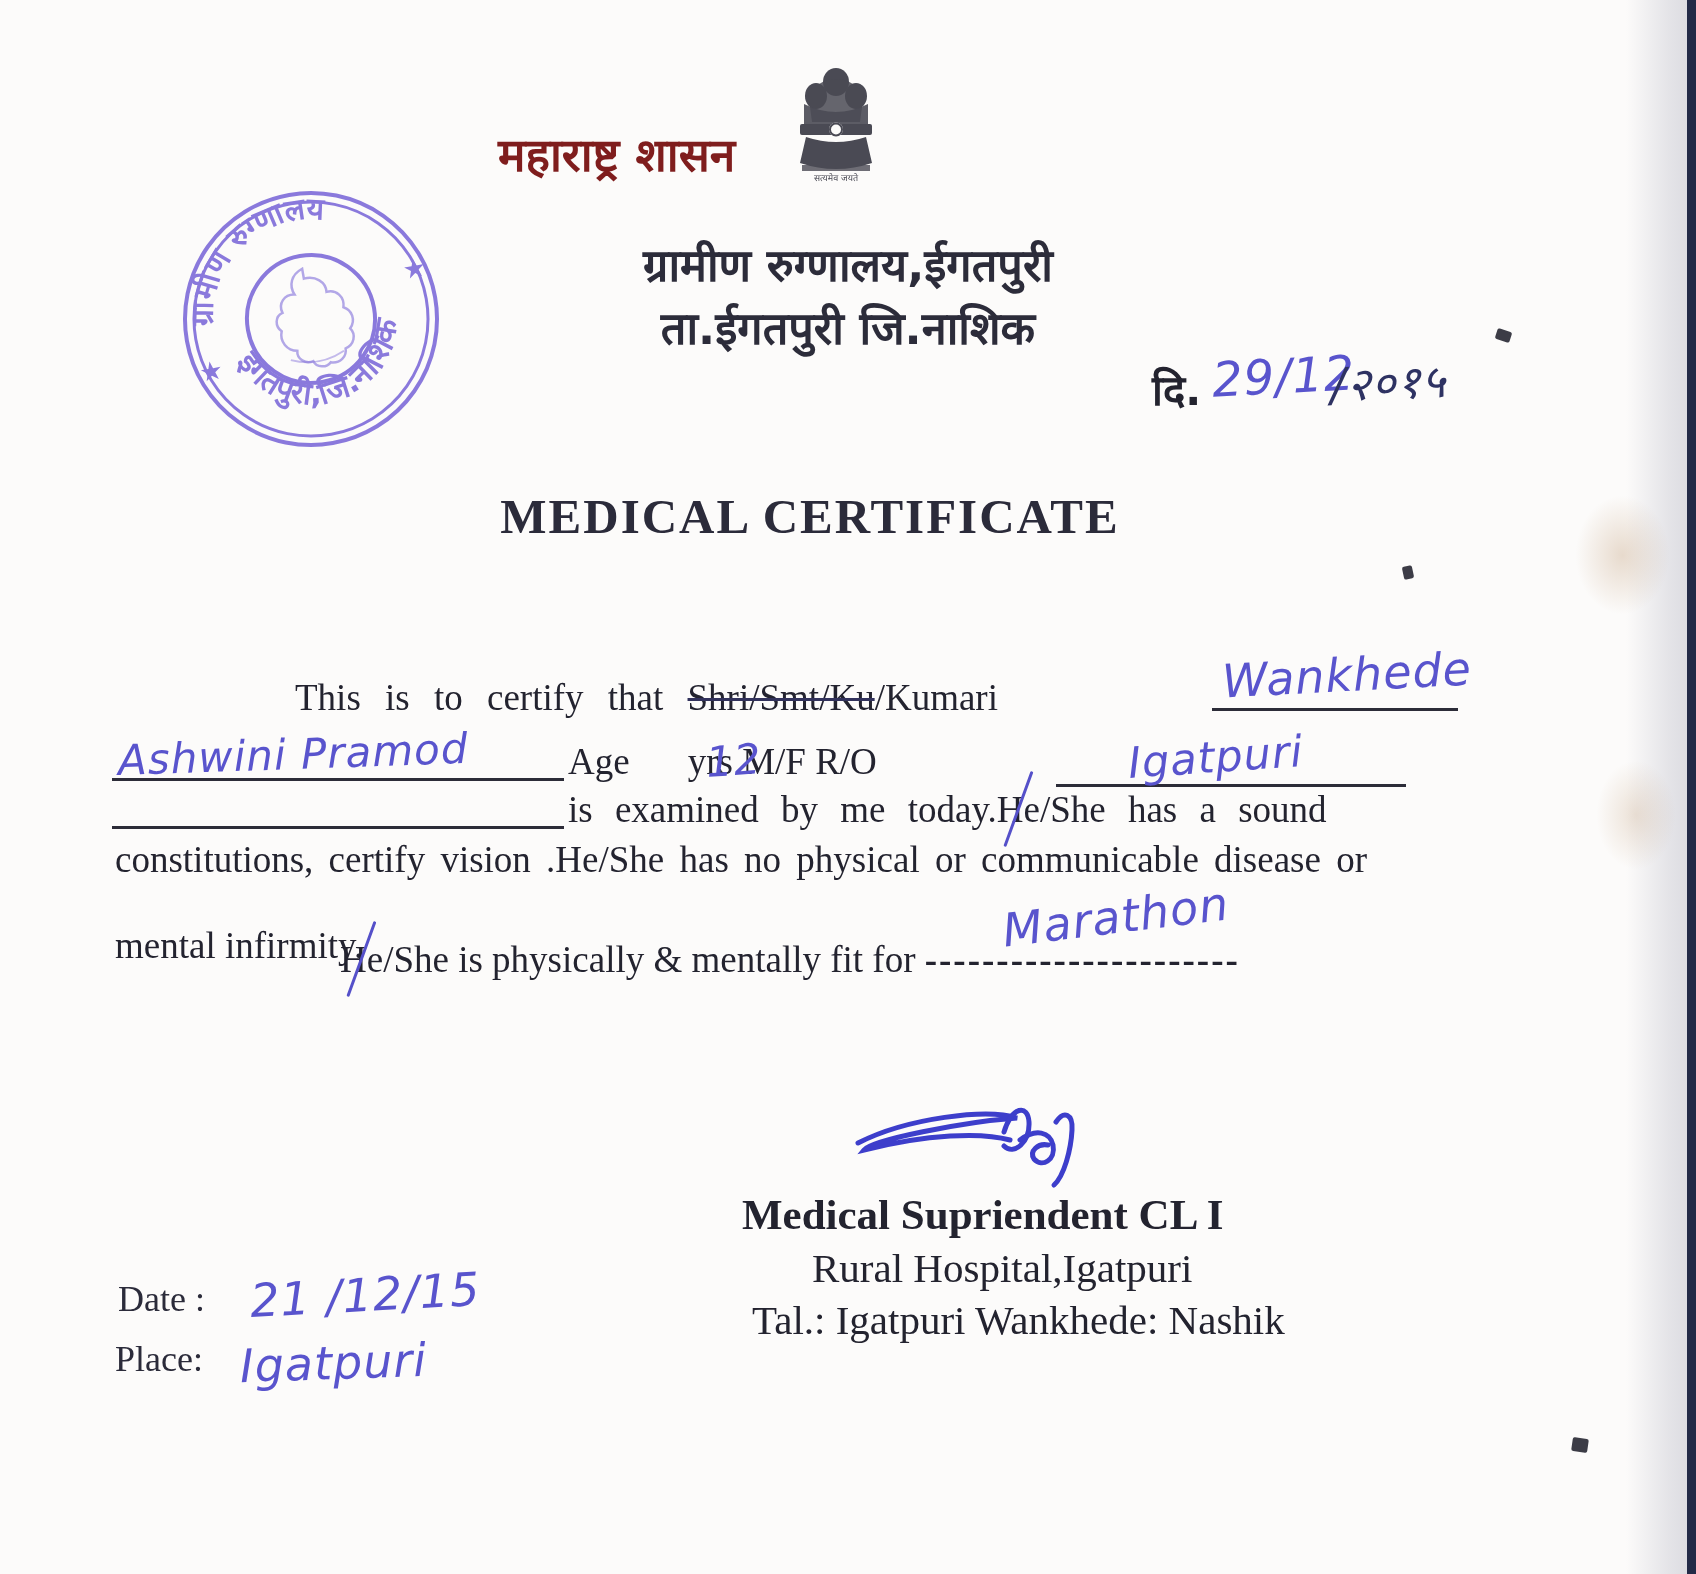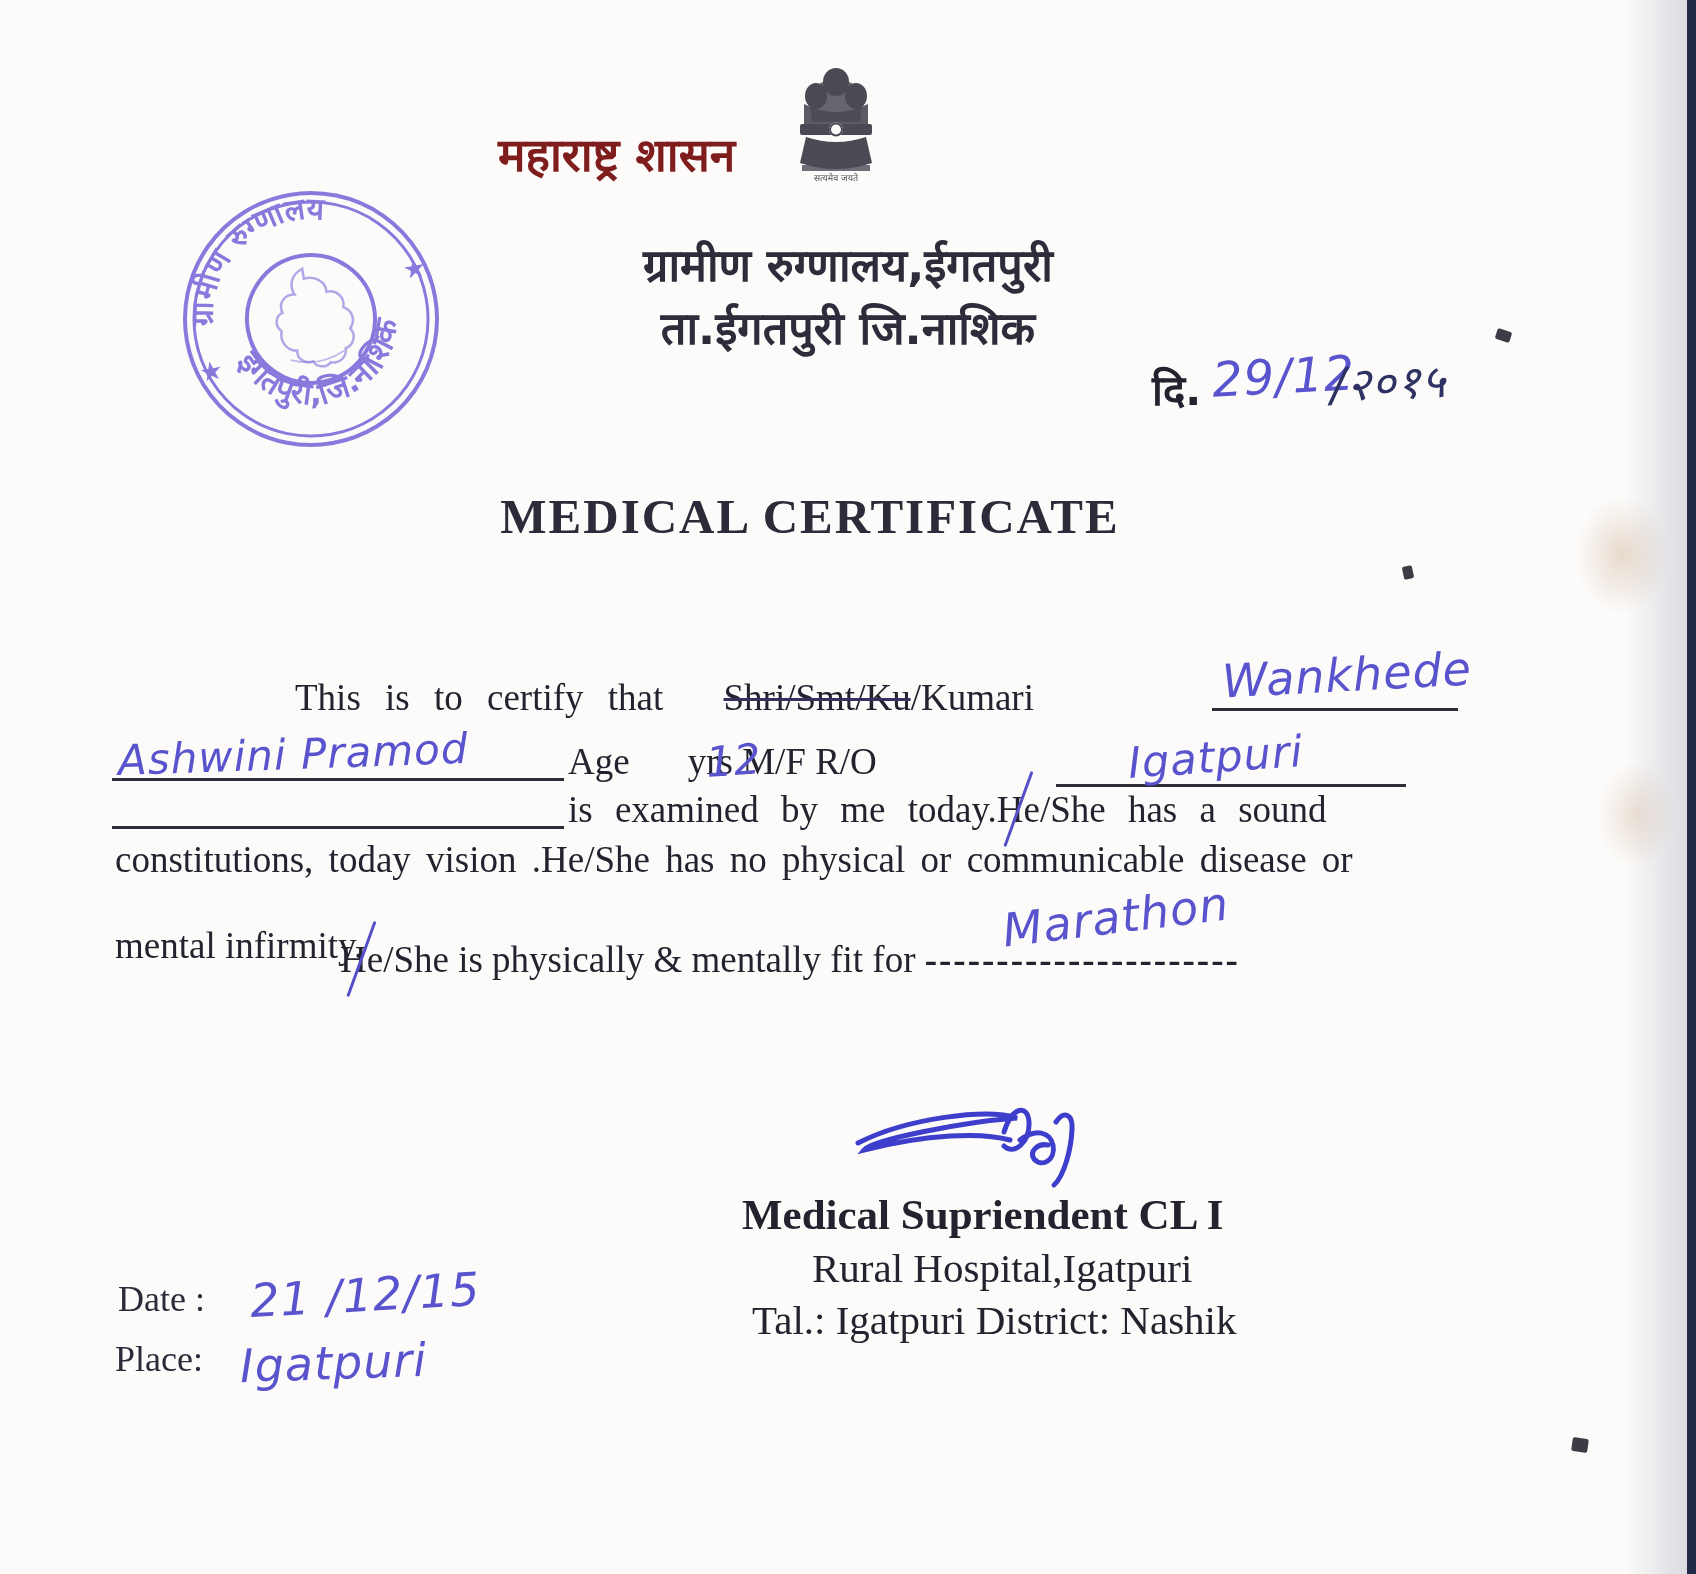--- a/index.html
+++ b/index.html
@@ -24,21 +24,21 @@
   .speck{background:#3c3c46;border-radius:2px;}
   
   .gov-text{font-family:"DejaVu Sans", sans-serif;font-weight:700;font-size:46px;color:#7f1d1d;}
   .org-line{font-family:"DejaVu Sans", sans-serif;font-weight:700;font-size:45px;color:#2c2c3a;width:100%;text-align:center;}
   .devnag-print{font-family:"DejaVu Sans", sans-serif;font-weight:700;}
   
   .hw{font-family:"DejaVu Sans", sans-serif;font-style:italic;color:#5954cd;letter-spacing:1px;}
   .hw-dark{color:#2e3262;}
   
   .body-line{font-size:37px;white-space:nowrap;}
-  .struck{text-decoration:line-through;text-decoration-thickness:3px;text-decoration-color:#32325c;margin-left:36px;}
+  .struck{text-decoration:line-through;text-decoration-thickness:3px;text-decoration-color:#32325c;}
   .slashed{position:relative;display:inline-block;}
   .slashed::after{content:"";position:absolute;left:46%;top:-45%;height:185%;width:3px;
     background:#5550c9;transform:rotate(20deg);border-radius:2px;}
   .blank-rule{border-bottom:3px solid #2c2c38;}
   .title{font-size:49px;font-weight:700;letter-spacing:2px;color:#2b2b3a;}
   .footer-line{font-size:41px;color:#23232f;white-space:nowrap;}
   .bold{font-weight:700;}
   .label{font-size:36px;color:#2b2b3a;}
 </style>
 </head>
@@ -108,37 +108,37 @@
   <div class="abs hw" style="left:118px;top:730px;font-size:42px;transform:rotate(-2deg);">Ashwini Pramod</div>
   <div class="abs blank-rule" style="left:112px;top:742px;width:452px;height:36px;"></div>
   <div class="abs body-line" style="left:568px;top:740px;"><span>Age</span><span style="display:inline-block;width:58px;"></span><span>yrs M/F R/O</span></div>
   <div class="abs hw" style="left:706px;top:736px;font-size:42px;transform:rotate(-4deg);">12</div>
   <div class="abs blank-rule" style="left:1056px;top:748px;width:350px;height:36px;"></div>
   <div class="abs hw" style="left:1128px;top:732px;font-size:43px;transform:rotate(-4deg);">Igatpuri</div>
 
   <div class="abs blank-rule" style="left:112px;top:790px;width:452px;height:36px;"></div>
   <div class="abs body-line" style="left:568px;top:788px;word-spacing:13px;text-align:center;"><span>is examined by me today.</span><span class="slashed">He</span><span>/She has a sound</span></div>
 
-  <div class="abs body-line" style="left:115px;top:838px;word-spacing:6px;">constitutions, today vision .He/She has no physical or communicable disease or</div>
+  <div class="abs body-line" style="left:115px;top:838px;word-spacing:6px;">constitutions, certify vision .He/She has no physical or communicable disease or</div>
   <div class="abs body-line" style="left:115px;top:924px;">mental infirmity.</div>
 
   <div class="abs body-line" style="left:340px;top:938px;"><span class="slashed">He</span><span>/She is physically &amp; mentally fit for </span><span style="letter-spacing:2px;font-weight:700;">----------------------</span></div>
   <div class="abs hw" style="left:1002px;top:890px;font-size:46px;transform:rotate(-7deg);">Marathon</div>
 
   <svg class="abs" style="left:852px;top:1088px;" width="250" height="105" viewBox="0 0 250 105">
     <g fill="none" stroke="#3d3ecb" stroke-width="5" stroke-linecap="round">
       <path d="M6,55 C55,30 135,20 165,30 C110,34 20,52 12,62 C75,46 130,44 158,52"></path>
       <path d="M152,44 C160,18 176,16 177,34 C178,54 162,68 152,58"></path>
       <path d="M168,52 C184,40 198,44 201,57 C204,72 190,80 182,71 C177,63 186,55 196,57"></path>
       <path d="M204,34 C212,22 221,26 220,42 C219,62 212,88 202,97"></path>
     </g>
   </svg>
 
   <div class="abs footer-line bold" style="left:742px;top:1190px;font-size:43px;">Medical  Supriendent CL I</div>
   <div class="abs footer-line" style="left:812px;top:1244px;">Rural Hospital,Igatpuri</div>
-  <div class="abs footer-line" style="left:752px;top:1296px;">Tal.: Igatpuri  District: Nashik</div>
+  <div class="abs footer-line" style="left:752px;top:1296px;">Tal.: Igatpuri  Wankhede: Nashik</div>
 
   <div class="abs label" style="left:118px;top:1278px;">Date :</div>
   <div class="abs hw" style="left:250px;top:1268px;font-size:46px;transform:rotate(-3deg);">21 /12/15</div>
   <div class="abs label" style="left:115px;top:1338px;">Place:</div>
   <div class="abs hw" style="left:240px;top:1336px;font-size:46px;transform:rotate(-2deg);">Igatpuri</div>
 
 </div>
 
 </body></html>

